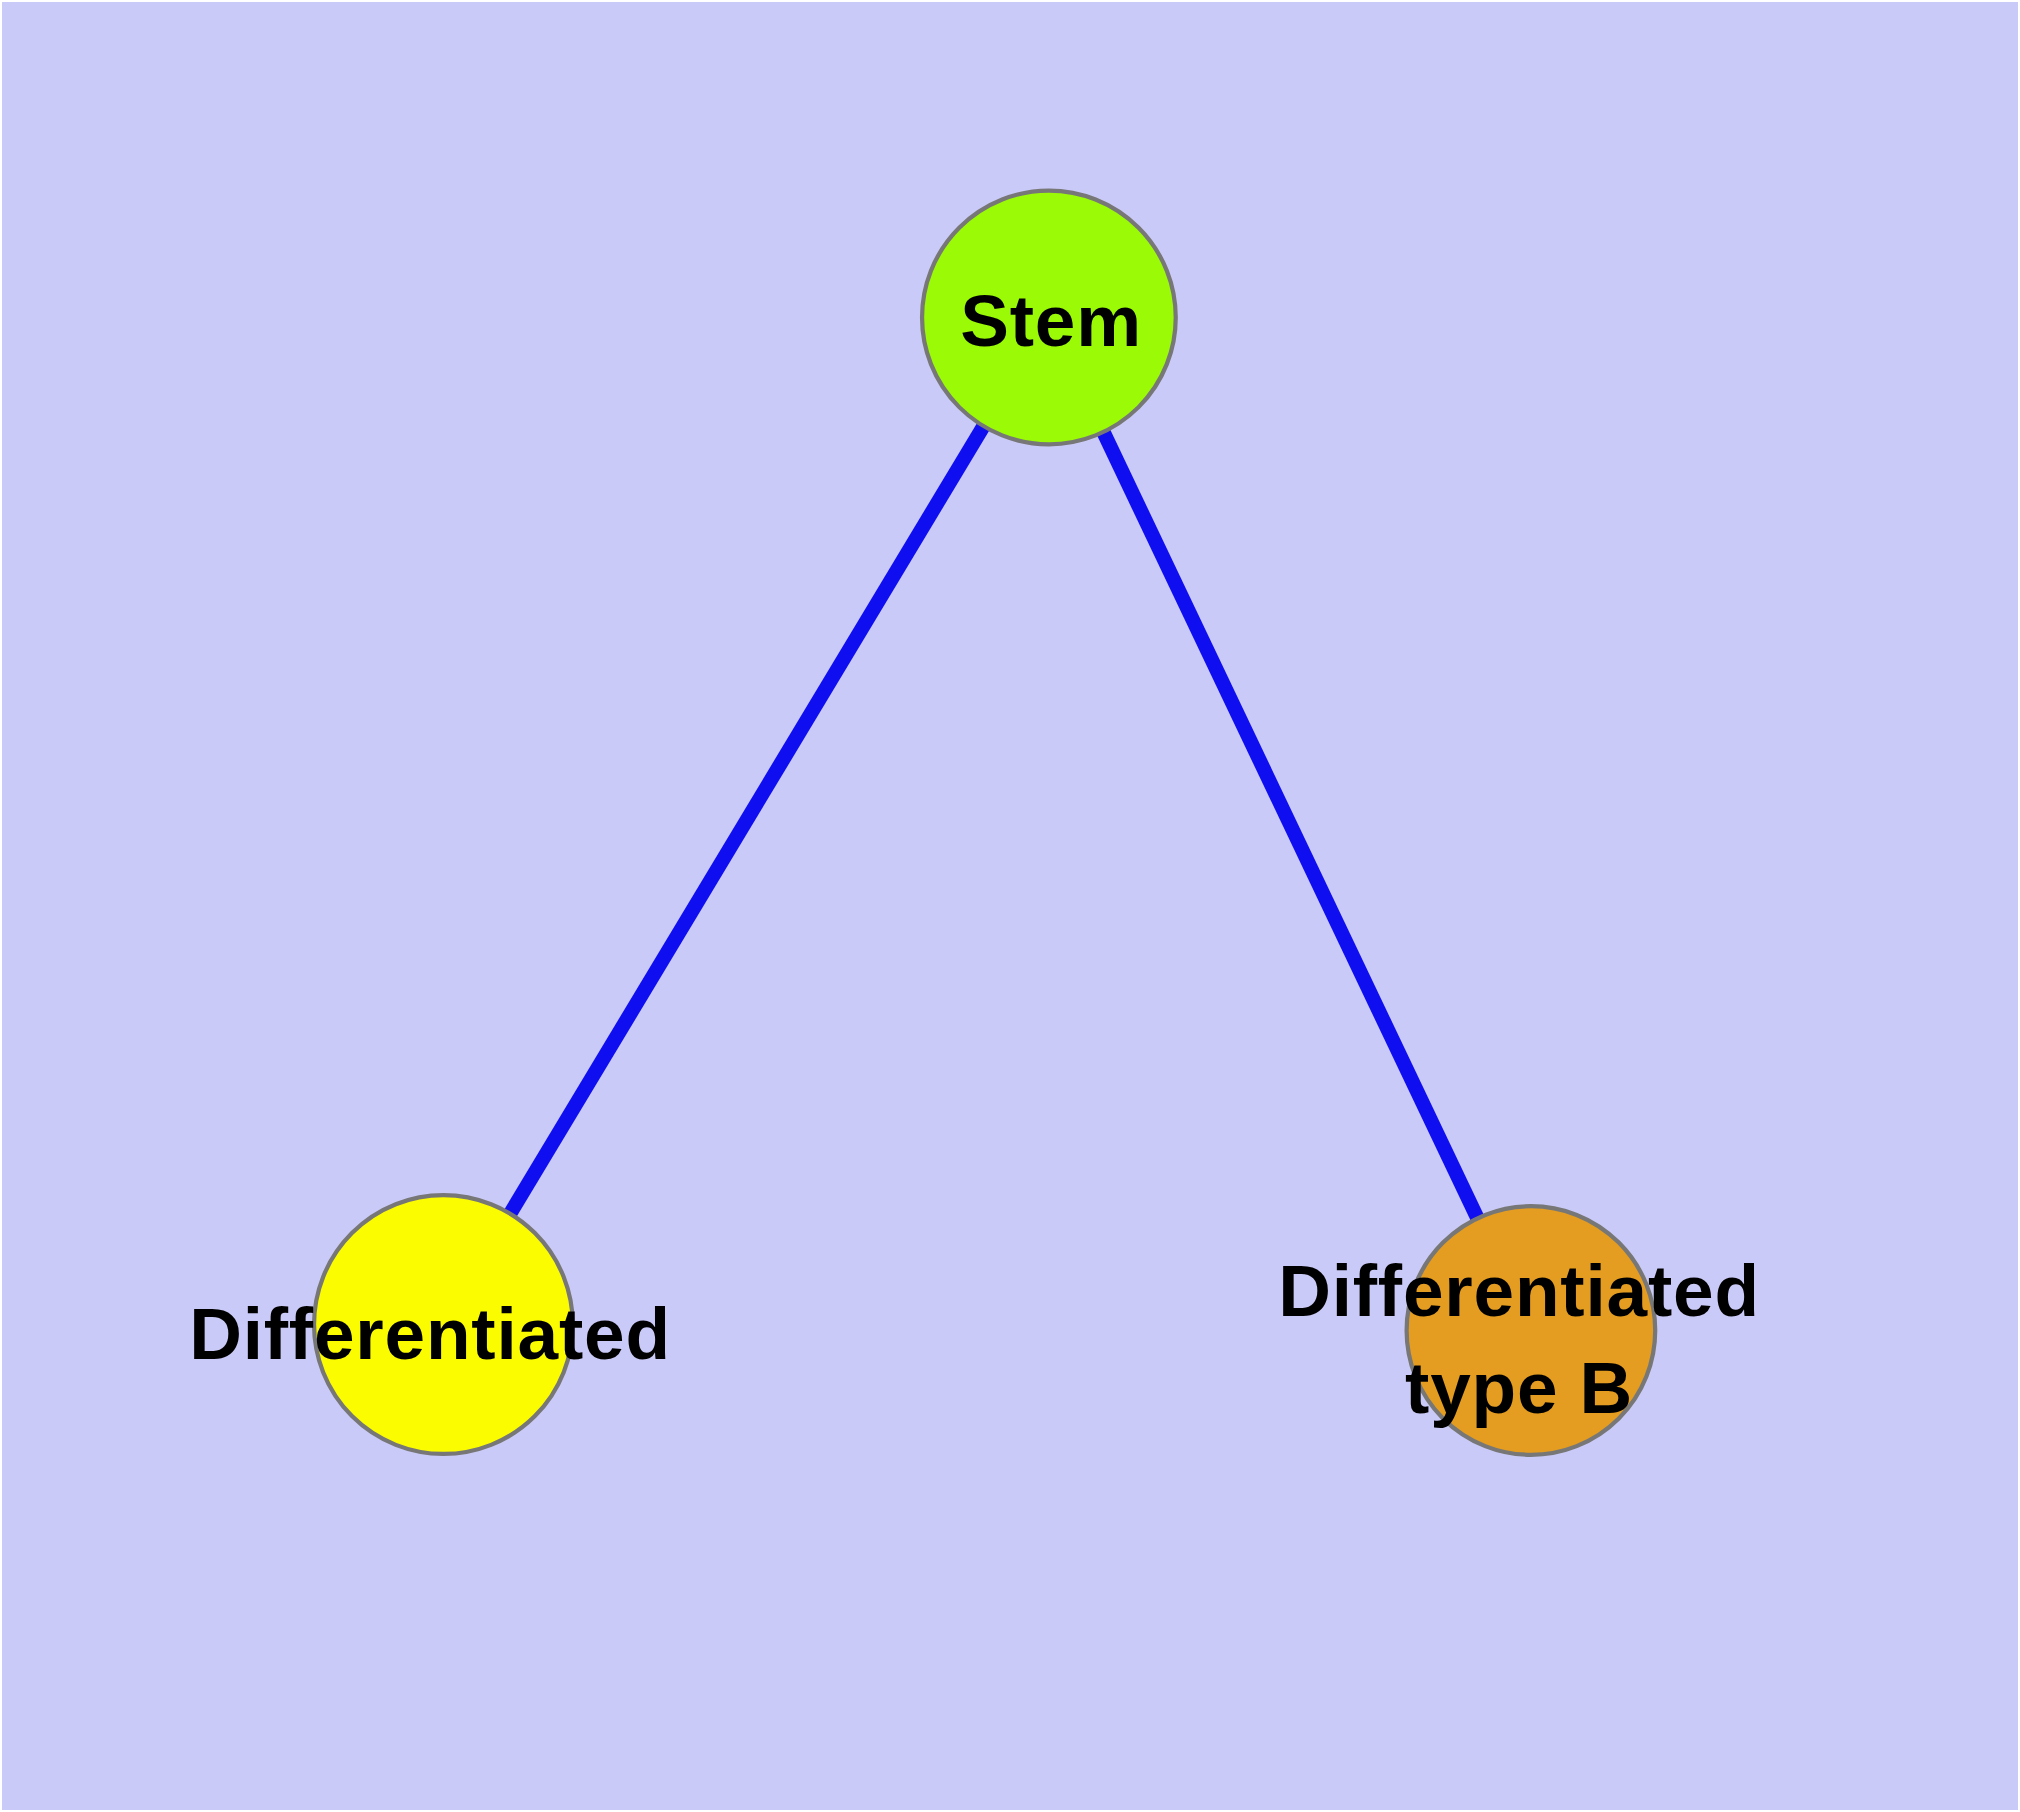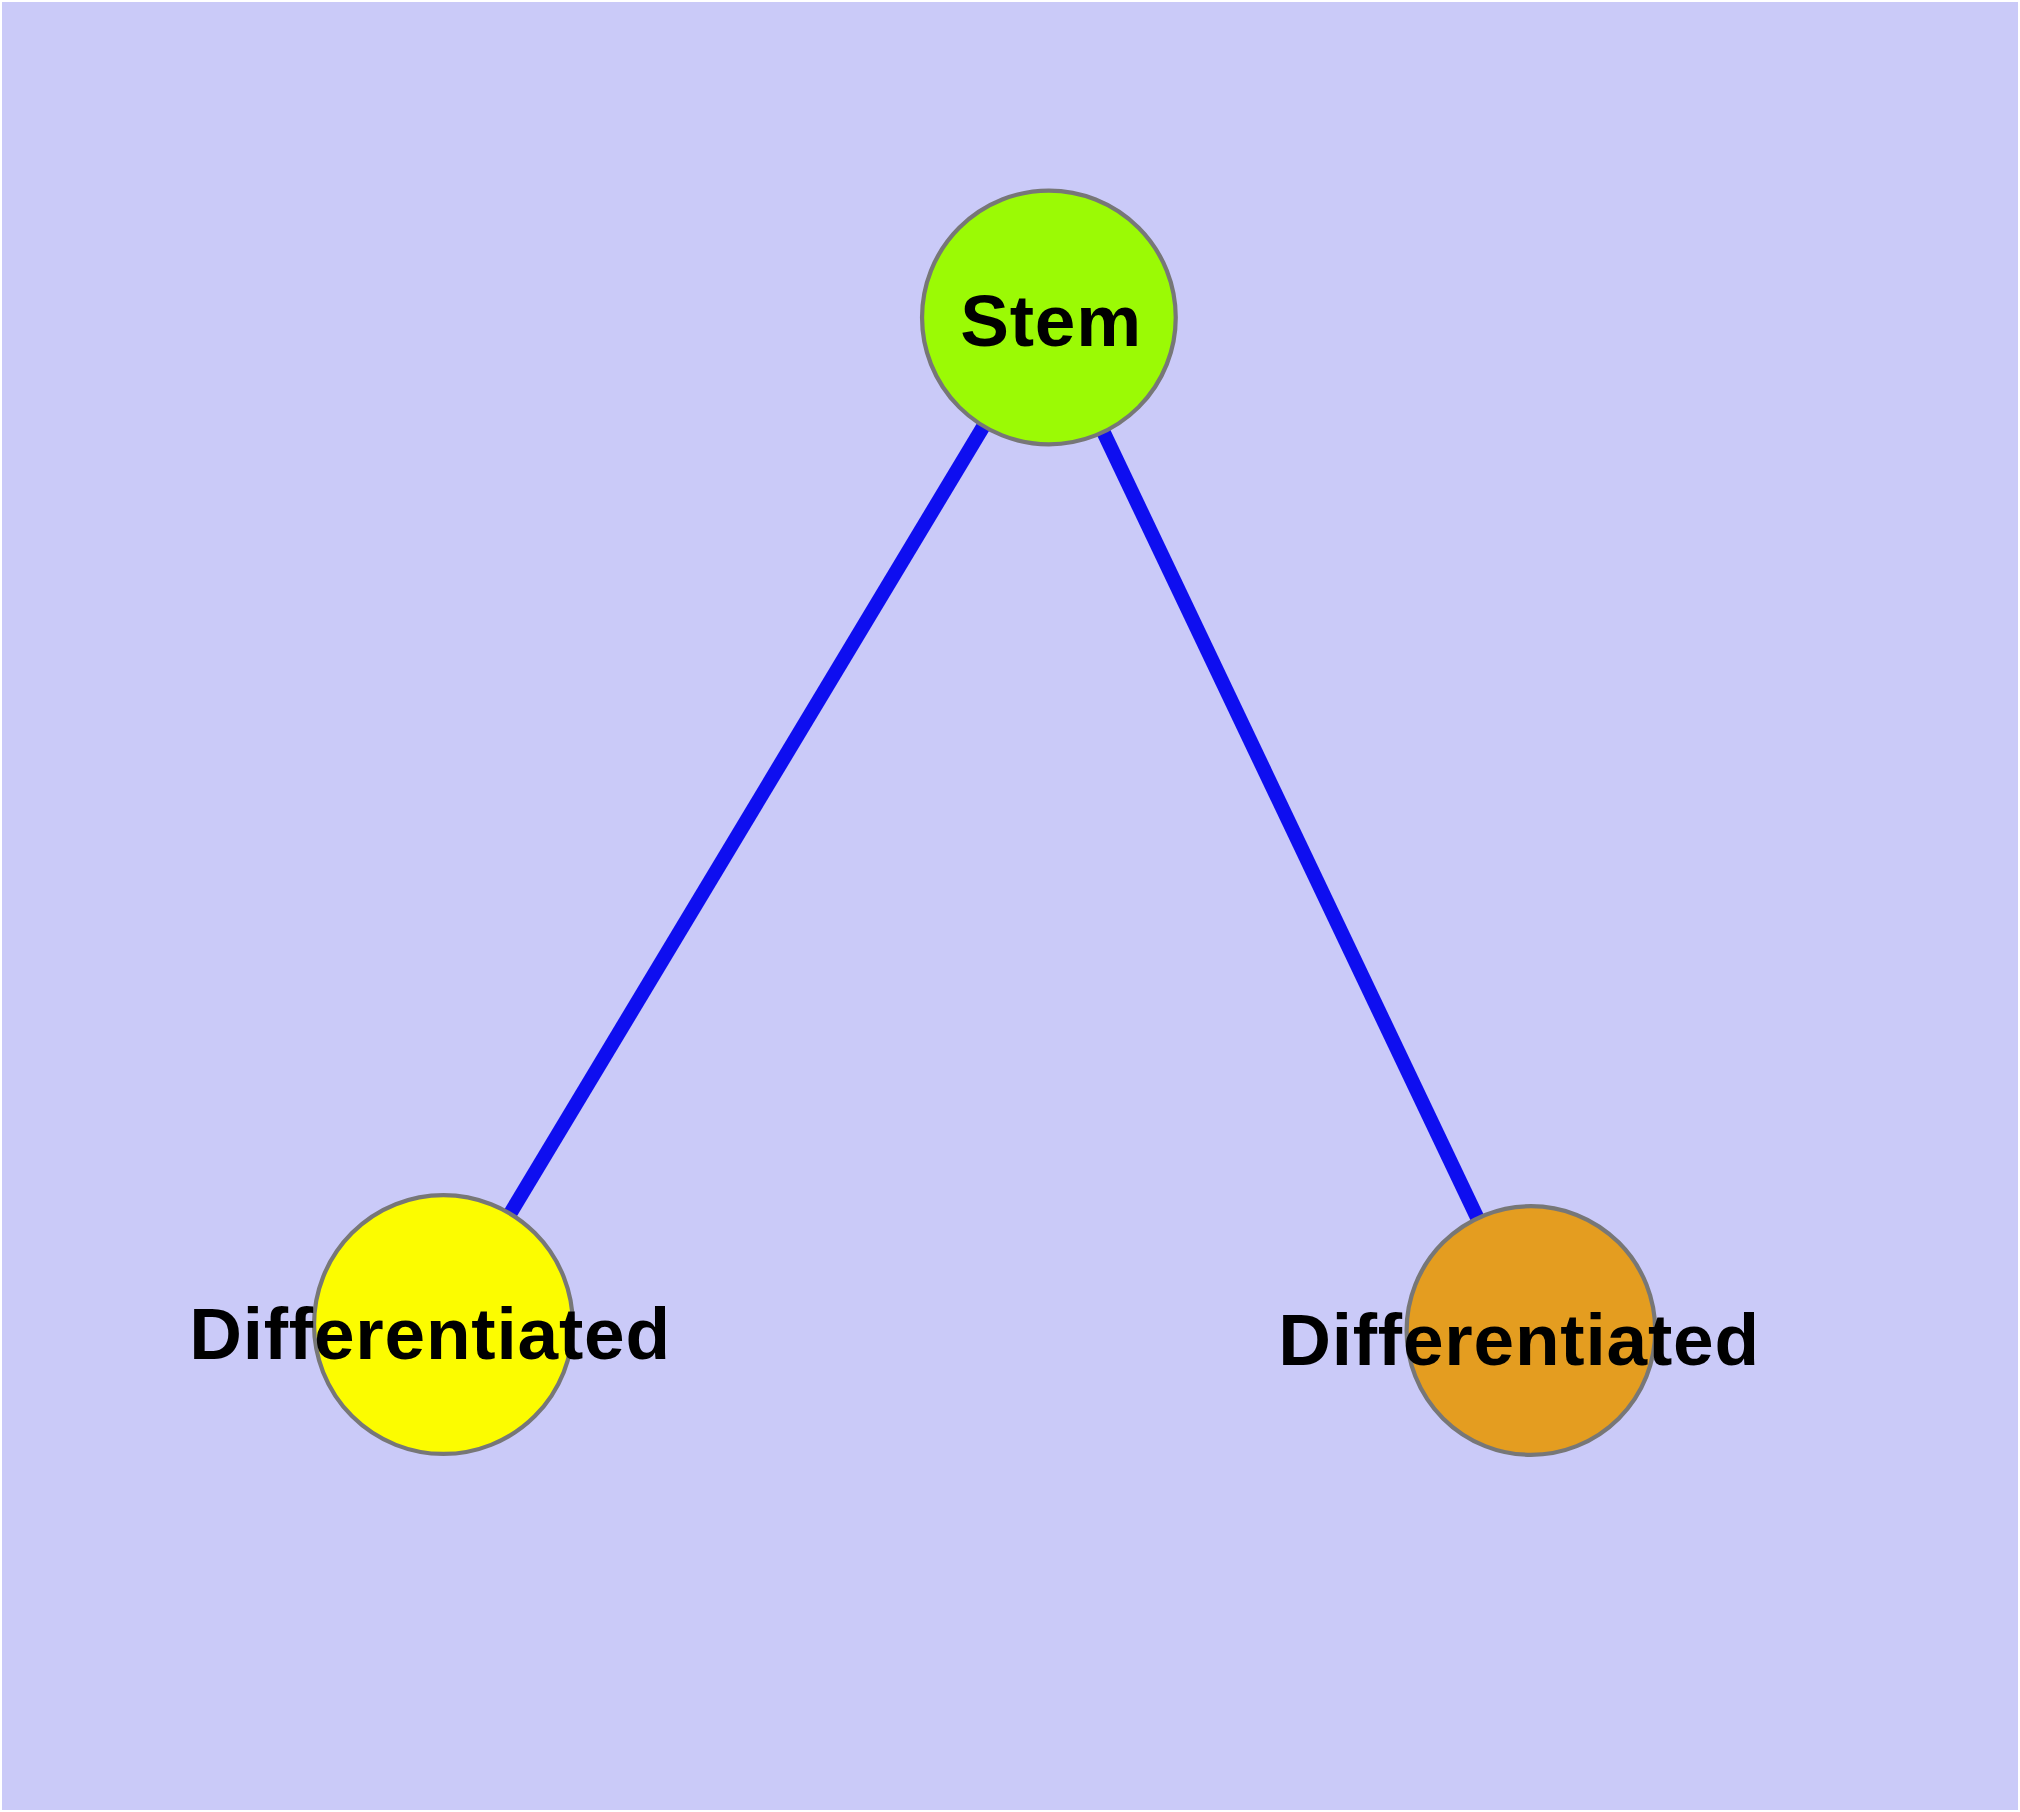--- a/index.html
+++ b/index.html
@@ -62,16 +62,17 @@
   <div class="node-label label-stem">
     <span>Stem</span>
   </div>
 
   <div class="node-label label-type-a">
     <span>Differentiated</span>
   </div>
 
   <div class="node-label label-type-b">
     <span>Differentiated</span>
+    <span>type B</span>
   </div>
 
 </div>
 
 
 </body></html>

